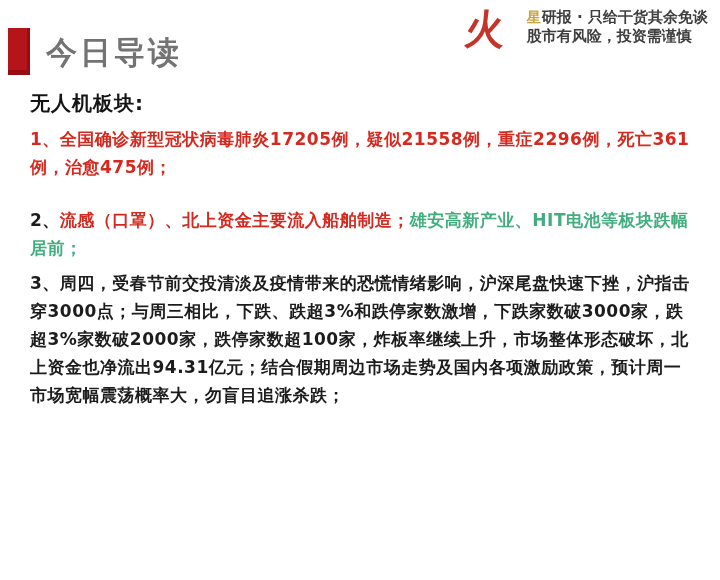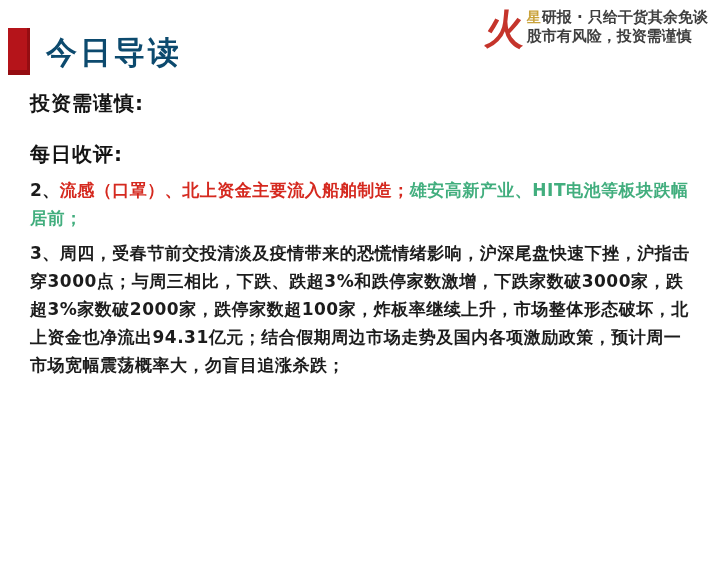--- a/index.html
+++ b/index.html
@@ -16,32 +16,32 @@
   .header{position:relative;height:88px;}
   .accent-bar{
     position:absolute;left:8px;top:28px;
     width:22px;height:47px;
     background:#b5141a;
     box-shadow:inset -3px -5px 0 rgba(90,0,5,.35);
   }
   .page-title{
     position:absolute;left:46px;top:30px;margin:0;
     font-size:31px;line-height:44px;
-    color:#0c4a6e;letter-spacing:3px;font-weight:bold;
+    color:#737373;letter-spacing:3px;font-weight:bold;
   }
   .logo{
     position:absolute;right:12px;top:8px;
     display:flex;align-items:flex-start;
   }
   .logo-fire{
     color:#c5342b;font-size:40px;line-height:42px;
     font-weight:bold;transform:skewX(-6deg);
     margin-right:2px;
   }
-  .logo-lines{font-size:15px;line-height:19px;color:#3e3e3e;}
+  .logo-lines{font-size:15px;line-height:19px;color:#3e3e3e;margin-left:20px;}
   .logo-line1{white-space:nowrap;}
   .logo-star{color:#c9a23a;font-size:14px;margin-right:1px;}
   .logo-line2{text-align:left;white-space:nowrap;}
   
   .content{padding:2px 26px 0 30px;}
   section{margin-bottom:25px;}
   .section-heading{
     margin:0 0 9px 0;
     font-size:20px;line-height:26px;
     color:#141414;letter-spacing:1px;font-weight:bold;
@@ -69,28 +69,28 @@
       <div class="logo-lines">
         <div class="logo-line1"><span class="logo-star">星</span><span>研报 · 只给干货其余免谈</span></div>
         <div class="logo-line2">股市有风险，投资需谨慎</div>
       </div>
     </div>
   </div>
 
   <div class="content">
 
     <section>
-      <h2 class="section-heading">投资需谨慎:</h2>
+      <h2 class="section-heading">无人机板块:</h2>
       <div>
+          <p class="line"><span class="seg-red">1、全国确诊新型冠状病毒肺炎17205例，疑似21558例，重症2296例，死亡361例，治愈475例；</span></p>
         </div>
     </section>
 
 
     <section>
-      <h2 class="section-heading">每日收评:</h2>
       <div>
           <p class="line"><span class="seg-black">2、</span><span class="seg-red">流感（口罩）、北上资金主要流入船舶制造；</span><span class="seg-green">雄安高新产业、HIT电池等板块跌幅居前；</span></p>
           <p class="line"><span class="seg-black">3、周四，受春节前交投清淡及疫情带来的恐慌情绪影响，沪深尾盘快速下挫，沪指击穿3000点；与周三相比，下跌、跌超3%和跌停家数激增，下跌家数破3000家，跌超3%家数破2000家，跌停家数超100家，炸板率继续上升，市场整体形态破坏，北上资金也净流出94.31亿元；结合假期周边市场走势及国内各项激励政策，预计周一市场宽幅震荡概率大，勿盲目追涨杀跌；</span></p>
         </div>
     </section>
 
   </div>
 </div>
 
 </body></html>

